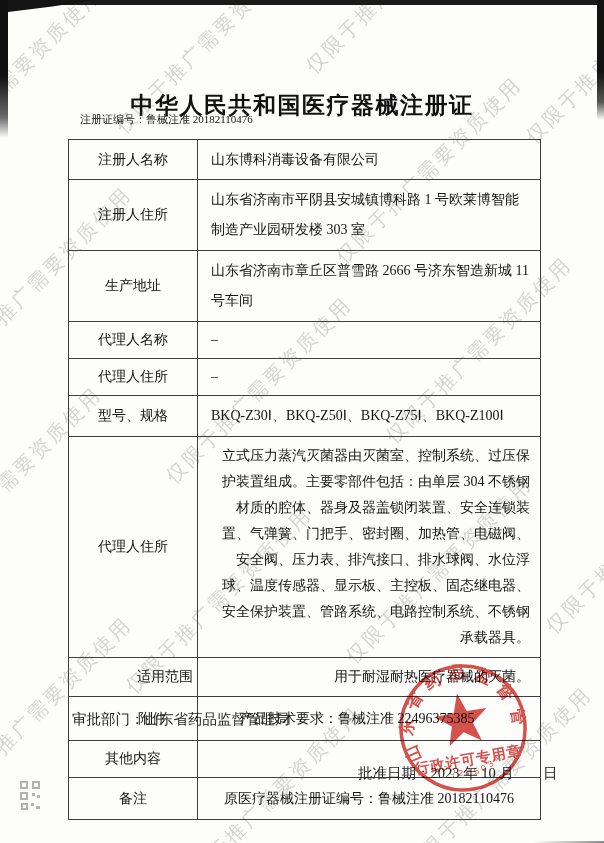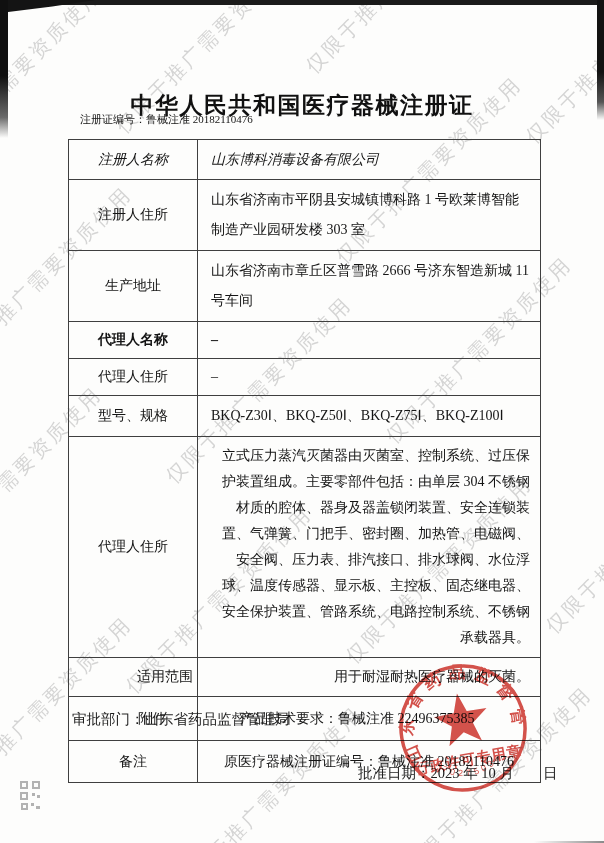--- a/index.html
+++ b/index.html
@@ -36,22 +36,22 @@
   table.cert{
     position:absolute;left:68px;top:139px;width:473px;z-index:2;
     border-collapse:collapse;table-layout:fixed;
   }
   table.cert td{
     border:1.4px solid #3f3f3f;vertical-align:middle;
     font-size:14px;color:#151515;
   }
   td.lbl{width:120px;text-align:center;font-size:15px;padding:2px 4px;}
   td.val{padding:3px 10px 3px 13px;line-height:30px;}
-  tr.r1 td{height:33px;font-style:italic;} tr.r2 td{height:64px;font-family:Liberation Serif, serif;} tr.r3 td{height:64px;}
-  tr.r4 td{height:30px;font-weight:bold;} tr.r5 td{height:30px;} tr.r6 td{height:31px;}
+  tr.r1 td{height:33px;} tr.r2 td{height:64px;font-family:Liberation Serif, serif;} tr.r3 td{height:64px;}
+  tr.r4 td{height:30px;} tr.r5 td{height:30px;} tr.r6 td{height:31px;}
   tr.r7 td{height:34px;} tr.r8 td{height:150px;}
   tr.r8 td.val{line-height:26px;padding-top:6px;padding-bottom:6px;text-align:right;}
   tr.r9 td{height:32px;text-align:right;} tr.r10 td{height:37px;padding-left:42px;} tr.r11 td{height:30px;}
   tr.r12 td{height:35px;}
   tr.r12 td.val{padding-left:26px;}
   
   .dept{position:absolute;left:72px;top:710px;font-size:14.5px;z-index:2;}
   .dates{position:absolute;left:358px;top:703px;font-size:14.5px;line-height:28px;z-index:2;white-space:pre;}
   
   .seal{
@@ -124,20 +124,24 @@
       <td class="val">立式压力蒸汽灭菌器由灭菌室、控制系统、过压保护装置组成。主要零部件包括：由单层 304 不锈钢材质的腔体、器身及器盖锁闭装置、安全连锁装置、气弹簧、门把手、密封圈、加热管、电磁阀、安全阀、压力表、排汽接口、排水球阀、水位浮球、温度传感器、显示板、主控板、固态继电器、安全保护装置、管路系统、电路控制系统、不锈钢承载器具。</td>
     </tr>
     <tr class="r9">
       <td class="lbl">适用范围</td>
       <td class="val">用于耐湿耐热医疗器械的灭菌。</td>
     </tr>
     <tr class="r10">
       <td class="lbl">附件</td>
       <td class="val">产品技术要求：鲁械注准 22496375385</td>
     </tr>
+    <tr class="r11">
+      <td class="lbl">其他内容</td>
+      <td class="val"></td>
+    </tr>
     <tr class="r12">
       <td class="lbl">备注</td>
       <td class="val">原医疗器械注册证编号：鲁械注准 20182110476</td>
     </tr>
   </tbody>
     </table>
 
   <div class="dept">审批部门：山东省药品监督管理局</div>
   <div class="dates">
     <div>批准日期：2023 年 10 月　　日</div>

